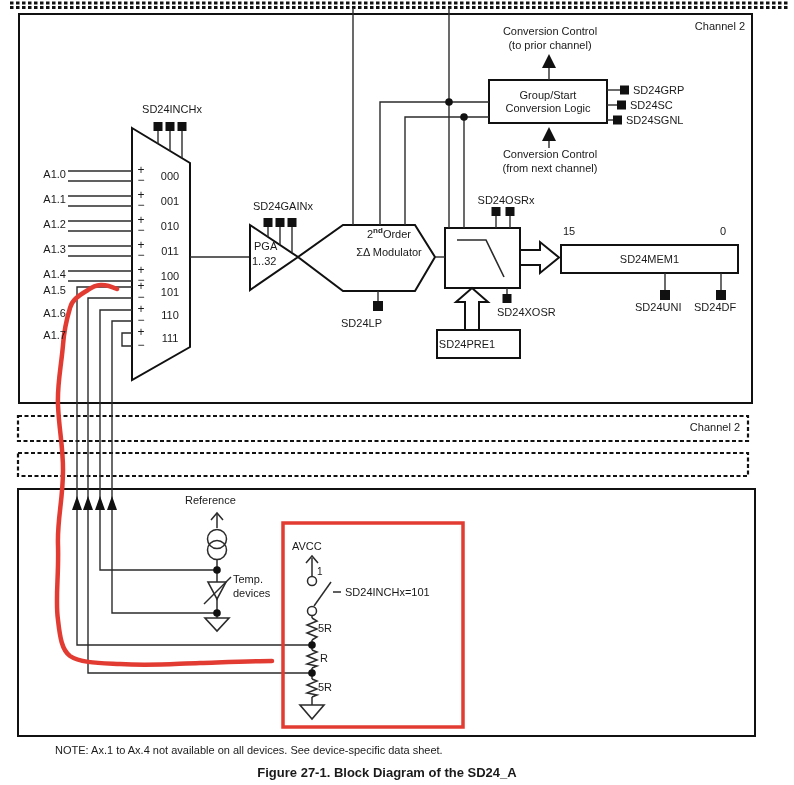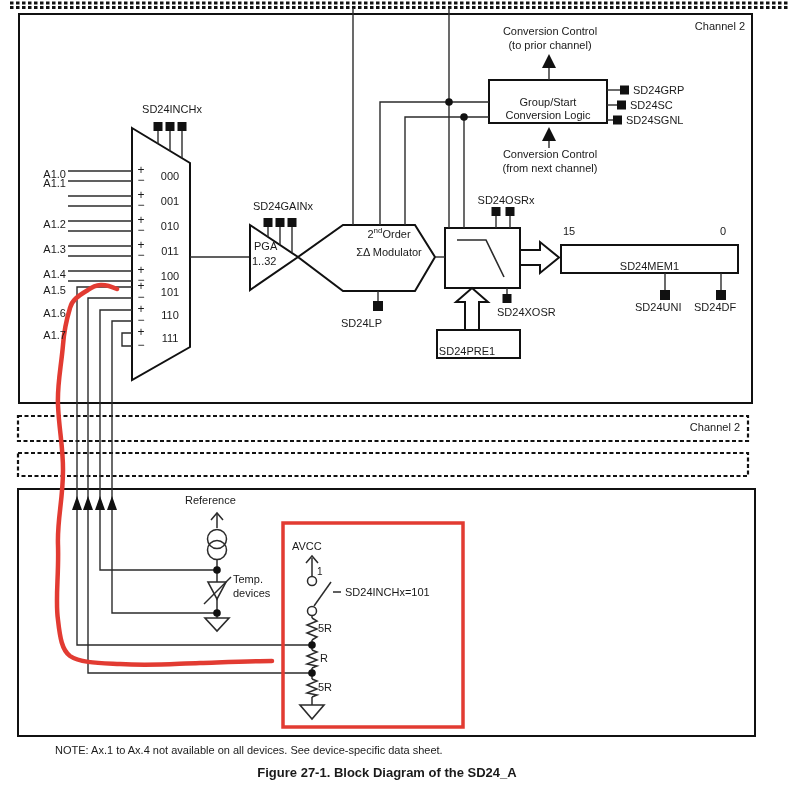--- a/index.html
+++ b/index.html
@@ -7,22 +7,22 @@
          font-family:"Liberation Sans","DejaVu Sans",sans-serif;color:#1a1a1a;}
   svg{position:absolute;left:0;top:0;}
   .lbl{position:absolute;font-size:11px;line-height:13px;white-space:nowrap;color:#1a1a1a;}
   .c{text-align:center;}
   .r{text-align:right;}
   .b{font-weight:bold;}
   .s10{font-size:10px;}
   .s12{font-size:12px;line-height:12px;}
   .s13{font-size:13px;}
   .boxtxt{position:absolute;display:flex;flex-direction:column;align-items:center;justify-content:center;
-          font-size:11px;line-height:13px;text-align:center;margin-top:7px;}
-  sup{font-size:8px;line-height:8px;}
+          font-size:11px;line-height:13px;text-align:center;}
+  sup{font-size:8px;line-height:8px;font-weight:bold;}
 </style>
 </head>
 <body>
 
 <div id="stage">
 
 <svg width="794" height="785" viewBox="0 0 794 785">
 
   <g stroke="#111" stroke-width="3">
     <line x1="10" y1="3" x2="790" y2="3" stroke-dasharray="3.5 2.5"></line>
@@ -226,21 +226,21 @@
 <div class="lbl" style="left:633px;top:84px">SD24GRP</div>
 <div class="lbl" style="left:630px;top:99px">SD24SC</div>
 <div class="lbl" style="left:626px;top:114px">SD24SGNL</div>
 
 <div class="lbl c" style="left:489px;top:148px;width:122px">Conversion Control</div>
 <div class="lbl c" style="left:487px;top:162px;width:126px">(from next channel)</div>
 
 <div class="lbl c" style="left:134px;top:103px;width:76px">SD24INCHx</div>
 
 <div class="lbl r" style="left:34px;top:168px;width:32px">A1.0</div>
-<div class="lbl r" style="left:34px;top:177px;width:32px">A1.1</div>
+<div class="lbl r" style="left:34px;top:193px;width:32px">A1.1</div>
 <div class="lbl r" style="left:34px;top:218px;width:32px">A1.2</div>
 <div class="lbl r" style="left:34px;top:243px;width:32px">A1.3</div>
 <div class="lbl r" style="left:34px;top:268px;width:32px">A1.4</div>
 <div class="lbl r" style="left:34px;top:284px;width:32px">A1.5</div>
 <div class="lbl r" style="left:34px;top:307px;width:32px">A1.6</div>
 <div class="lbl r" style="left:34px;top:329px;width:32px">A1.7</div>
 
 <div class="lbl c s12" style="left:135px;top:164px;width:12px">+</div>
 <div class="lbl c s12" style="left:135px;top:174px;width:12px">−</div>
 <div class="lbl c s12" style="left:135px;top:189px;width:12px">+</div>

